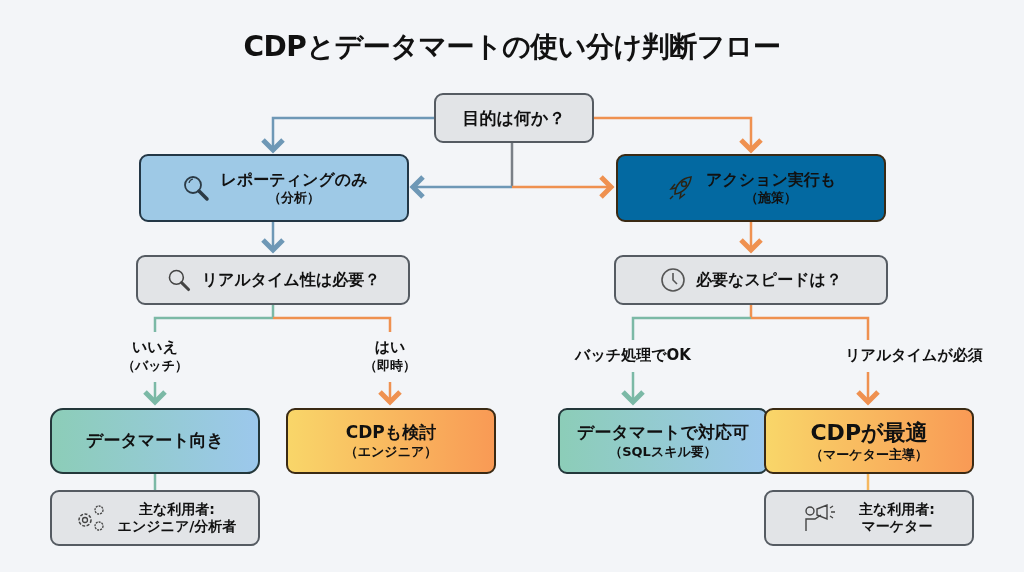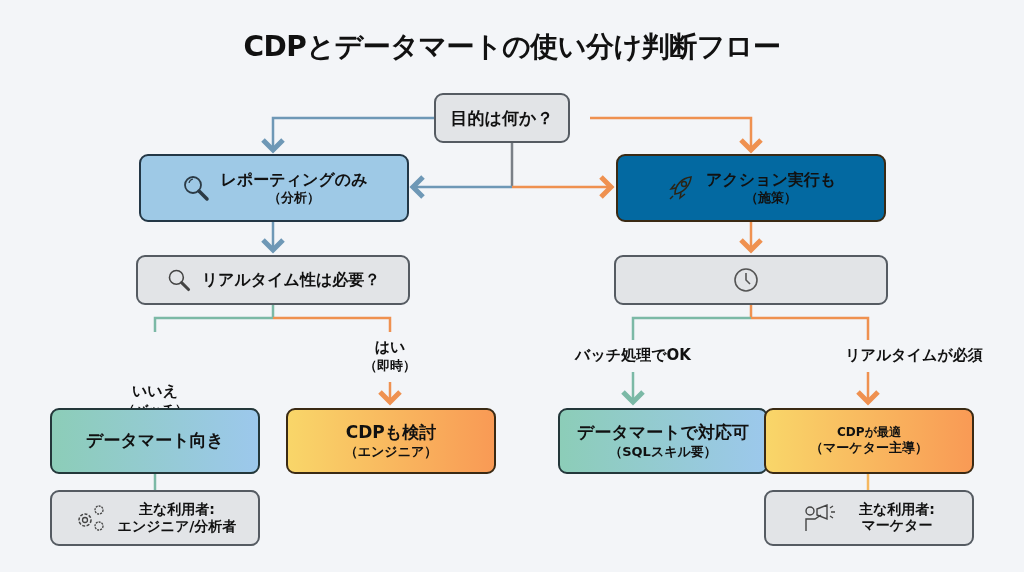--- a/index.html
+++ b/index.html
@@ -57,21 +57,21 @@
   <path d="M751,305 V318" fill="none" stroke="#ef9150" stroke-width="2.5"></path>
   <path d="M751,318 H633 V340" fill="none" stroke="#7bb9a6" stroke-width="2.5"></path>
   <path d="M751,318 H868 V340" fill="none" stroke="#ef9150" stroke-width="2.5"></path>
   <path d="M633,372 V402" fill="none" stroke="#7bb9a6" stroke-width="2.5" marker-end="url(#at)"></path>
   <path d="M868,372 V402" fill="none" stroke="#ef9150" stroke-width="2.5" marker-end="url(#ao)"></path>
 
   <path d="M155,474 V490" fill="none" stroke="#7bb9a6" stroke-width="2.5"></path>
   <path d="M868,474 V490" fill="none" stroke="#f5b860" stroke-width="2.5"></path>
 </svg>
 
-<div class="node gray" style="left:434px;top:93px;width:136px;height:50px;">
+<div class="node gray" style="left:434px;top:93px;width:160px;height:50px;">
   <span class="main" style="font-size:17px;">目的は何か？</span>
 </div>
 
 <div class="node blue" style="left:139px;top:154px;width:270px;height:68px;">
   <span class="ico">
     <svg width="30" height="30" viewBox="0 0 30 30">
         <circle cx="12" cy="12" r="8" fill="none" stroke="#2b3a45" stroke-width="1.8"></circle>
         <path d="M8,10 A5,5 0 0 1 12,6" fill="none" stroke="#2b3a45" stroke-width="1.2"></path>
         <path d="M18,18 L26,26" stroke="#2b3a45" stroke-width="3.5" stroke-linecap="round"></path>
       </svg>
@@ -107,57 +107,58 @@
   <span class="main">リアルタイム性は必要？</span>
 </div>
 
 <div class="node gray" style="left:614px;top:255px;width:274px;height:50px;">
   <span class="ico">
     <svg width="26" height="26" viewBox="0 0 26 26">
         <circle cx="13" cy="13" r="11" fill="none" stroke="#555" stroke-width="1.6"></circle>
         <path d="M13,6 V13 L17,17" fill="none" stroke="#555" stroke-width="1.6"></path>
       </svg>
   </span>
+  <span class="main">必要なスピードは？</span>
 </div>
 
-<div class="label" style="left:110px;top:338px;width:90px;margin-top:44px;">
+<div class="label" style="left:110px;top:338px;width:90px;">
   <div>いいえ</div>
   <div class="sub">（バッチ）</div>
 </div>
 <div class="label" style="left:350px;top:338px;width:80px;">
   <div>はい</div>
   <div class="sub">（即時）</div>
 </div>
 <div class="label" style="left:553px;top:346px;width:160px;">
   <div>バッチ処理でOK</div>
 </div>
 <div class="label" style="left:824px;top:346px;width:180px;">
   <div>リアルタイムが必須</div>
 </div>
 
-<div class="node teal-blue" style="left:50px;top:408px;width:210px;height:66px;">
+<div class="node teal-blue" style="left:50px;top:408px;width:210px;height:66px;border-radius:13px;">
   <span class="txt">
     <span class="main" style="font-size:17px;">データマート向き</span>
   </span>
 </div>
 <div class="node orange" style="left:286px;top:408px;width:210px;height:66px;">
   <span class="txt">
     <span class="main" style="font-size:17px;">CDPも検討</span>
     <span class="sub">（エンジニア）</span>
   </span>
 </div>
 <div class="node teal-blue" style="left:528px;top:408px;width:210px;height:66px;margin-left:30px;">
   <span class="txt">
     <span class="main" style="font-size:17px;">データマートで対応可</span>
     <span class="sub">（SQLスキル要）</span>
   </span>
 </div>
 <div class="node orange" style="left:764px;top:408px;width:210px;height:66px;">
   <span class="txt">
-    <span class="main" style="font-size:12px;">CDPが最適</span>
+    <span class="main" style="font-size:22px;">CDPが最適</span>
     <span class="sub">（マーケター主導）</span>
   </span>
 </div>
 
 <div class="node gray" style="left:50px;top:490px;width:210px;height:56px;">
   <span class="ico">
     <svg width="34" height="30" viewBox="0 0 34 30">
         <circle cx="11" cy="17" r="6" fill="none" stroke="#444" stroke-width="1.5" stroke-dasharray="3 1.5"></circle>
         <circle cx="11" cy="17" r="2.5" fill="none" stroke="#444" stroke-width="1.3"></circle>
         <circle cx="25" cy="7" r="4" fill="none" stroke="#444" stroke-width="1.3" stroke-dasharray="2 1"></circle>
@@ -173,15 +174,15 @@
   <span class="ico" style="margin-right:22px;">
     <svg width="34" height="30" viewBox="0 0 34 30">
         <circle cx="7" cy="8" r="4" fill="none" stroke="#444" stroke-width="1.4"></circle>
         <path d="M3,28 V16 H12 L18,12" fill="none" stroke="#444" stroke-width="1.4"></path>
         <path d="M14,6 L24,2 V16 L14,12 Z" fill="none" stroke="#444" stroke-width="1.4"></path>
         <path d="M27,5 L30,3 M28,9 H32 M27,13 L30,15" stroke="#444" stroke-width="1.3"></path>
       </svg>
   </span>
   <span class="txt">
     <span class="sub" style="font-size:14px;">主な利用者:</span>
-    <span class="sub" style="font-size:14px;font-family:Liberation Mono, monospace;">マーケター</span>
+    <span class="sub" style="font-size:14px;">マーケター</span>
   </span>
 </div>
 
 </body></html>

